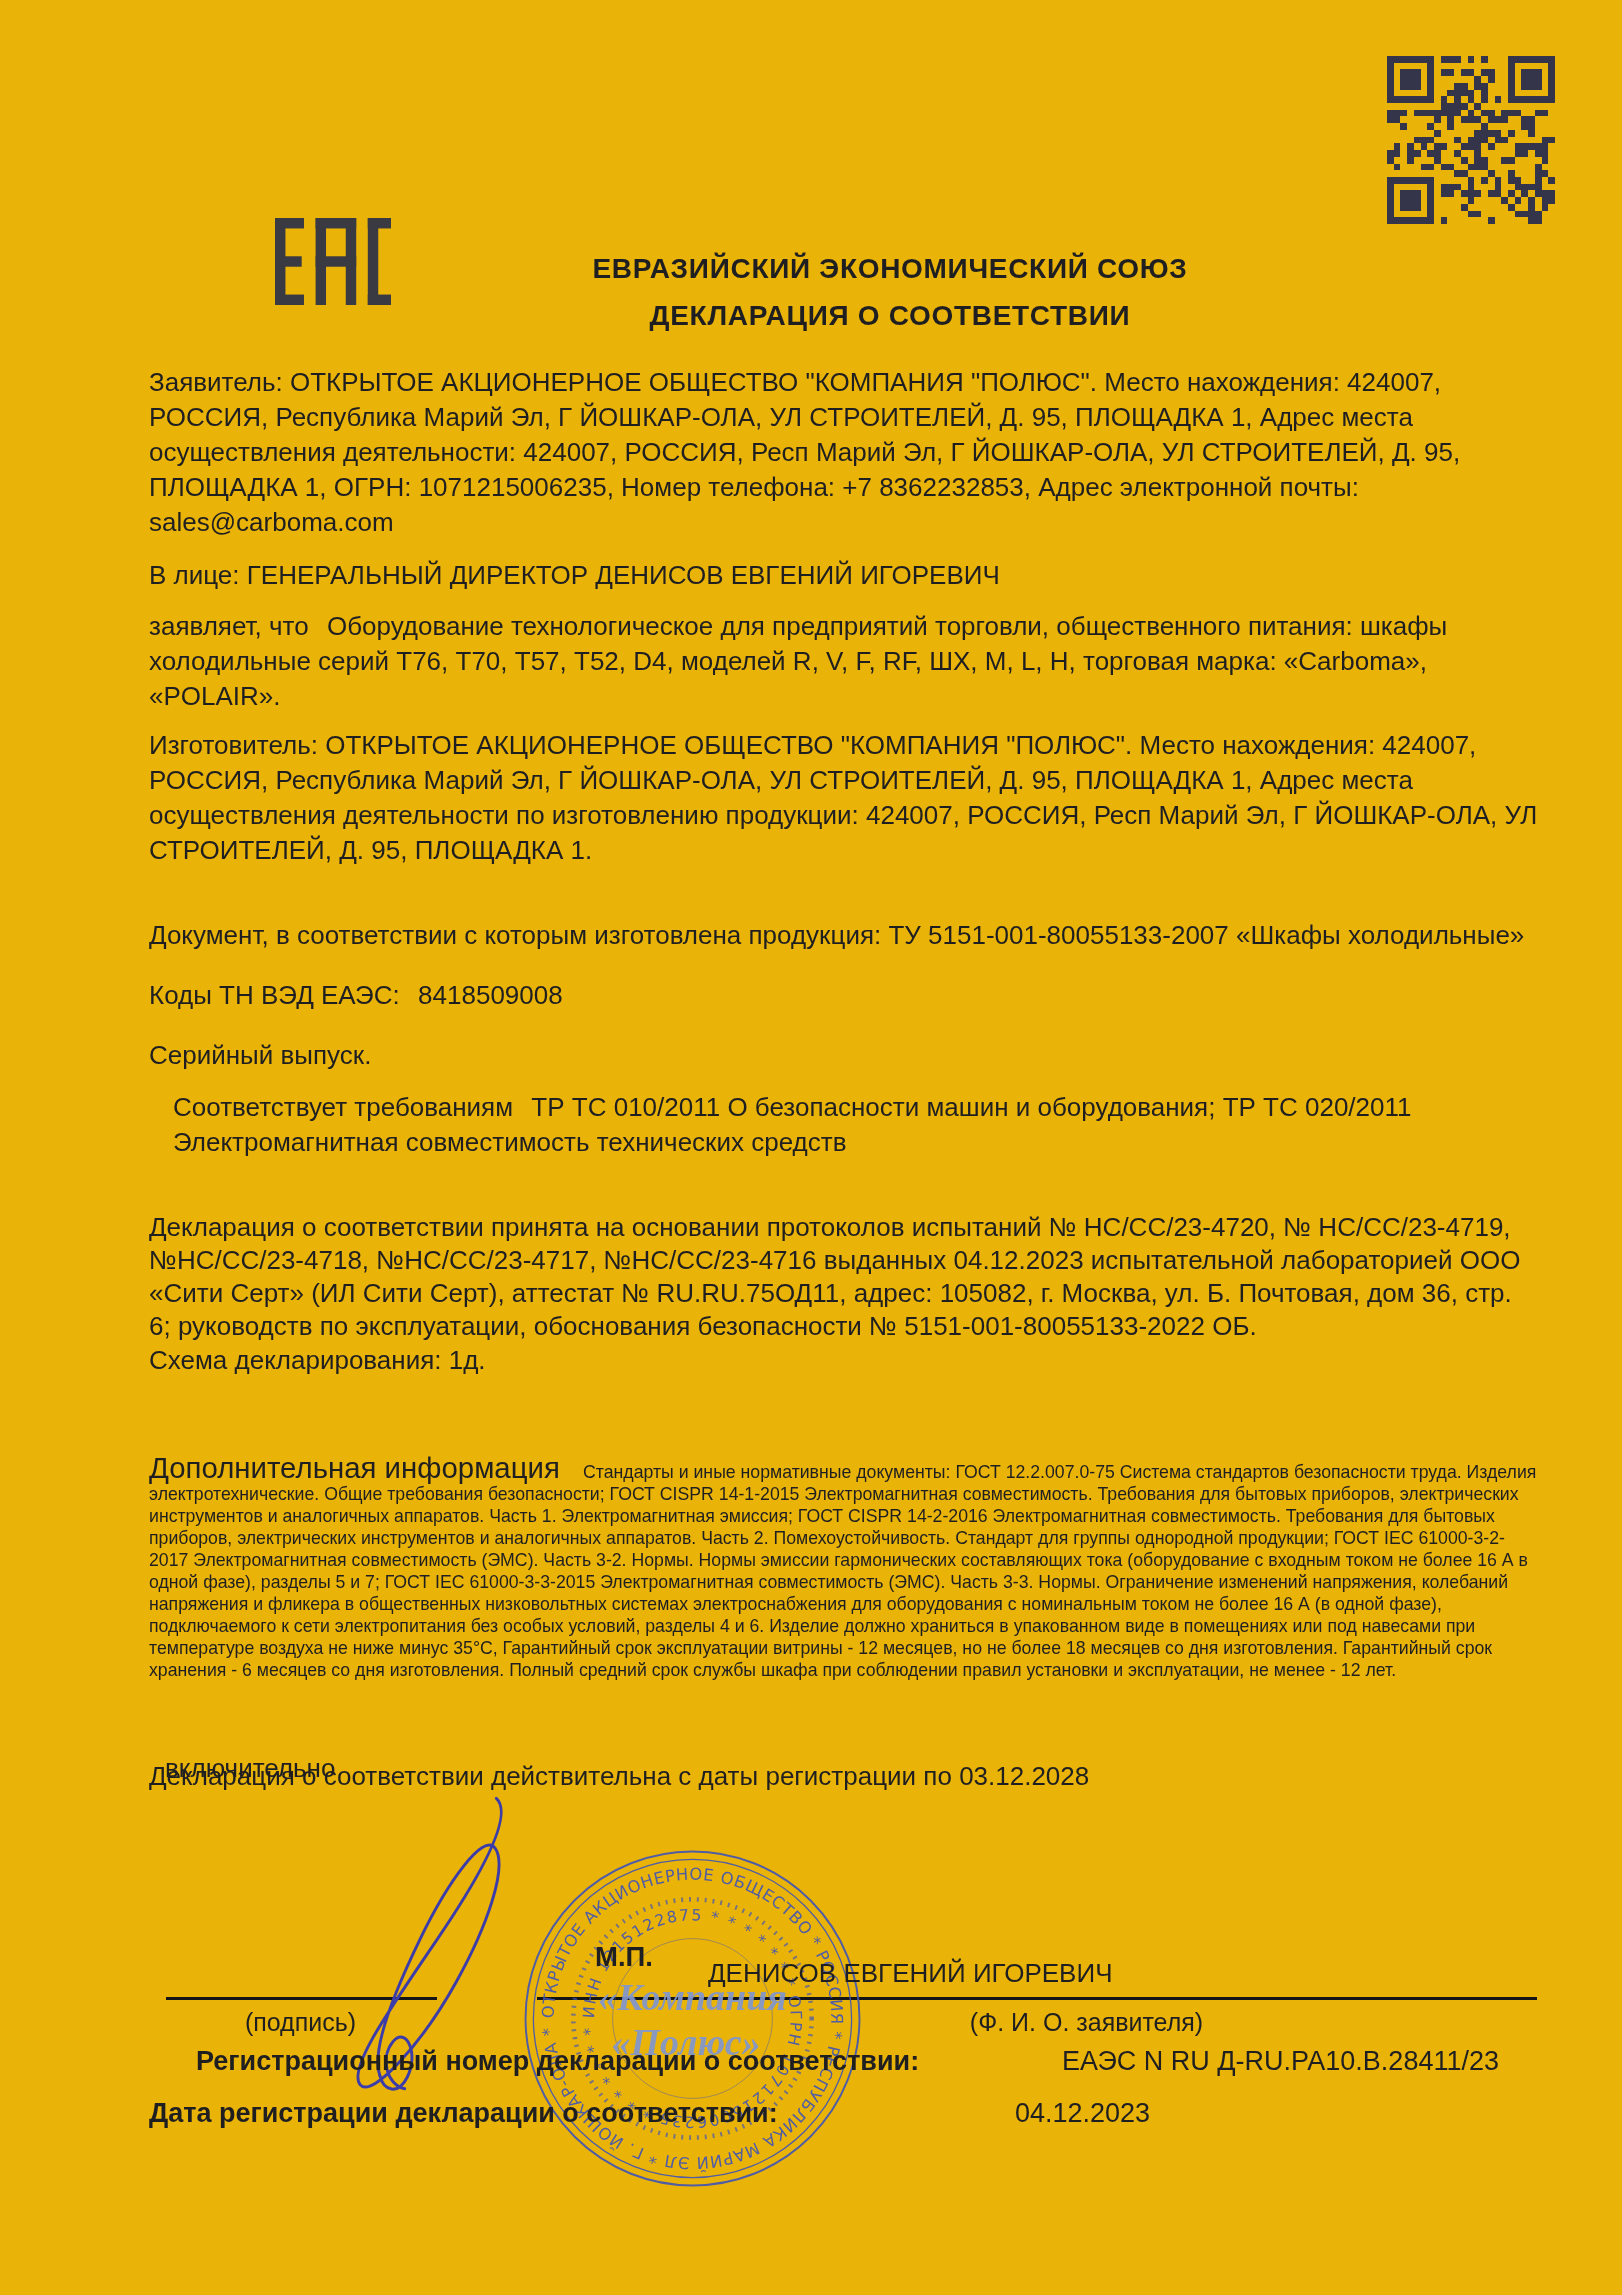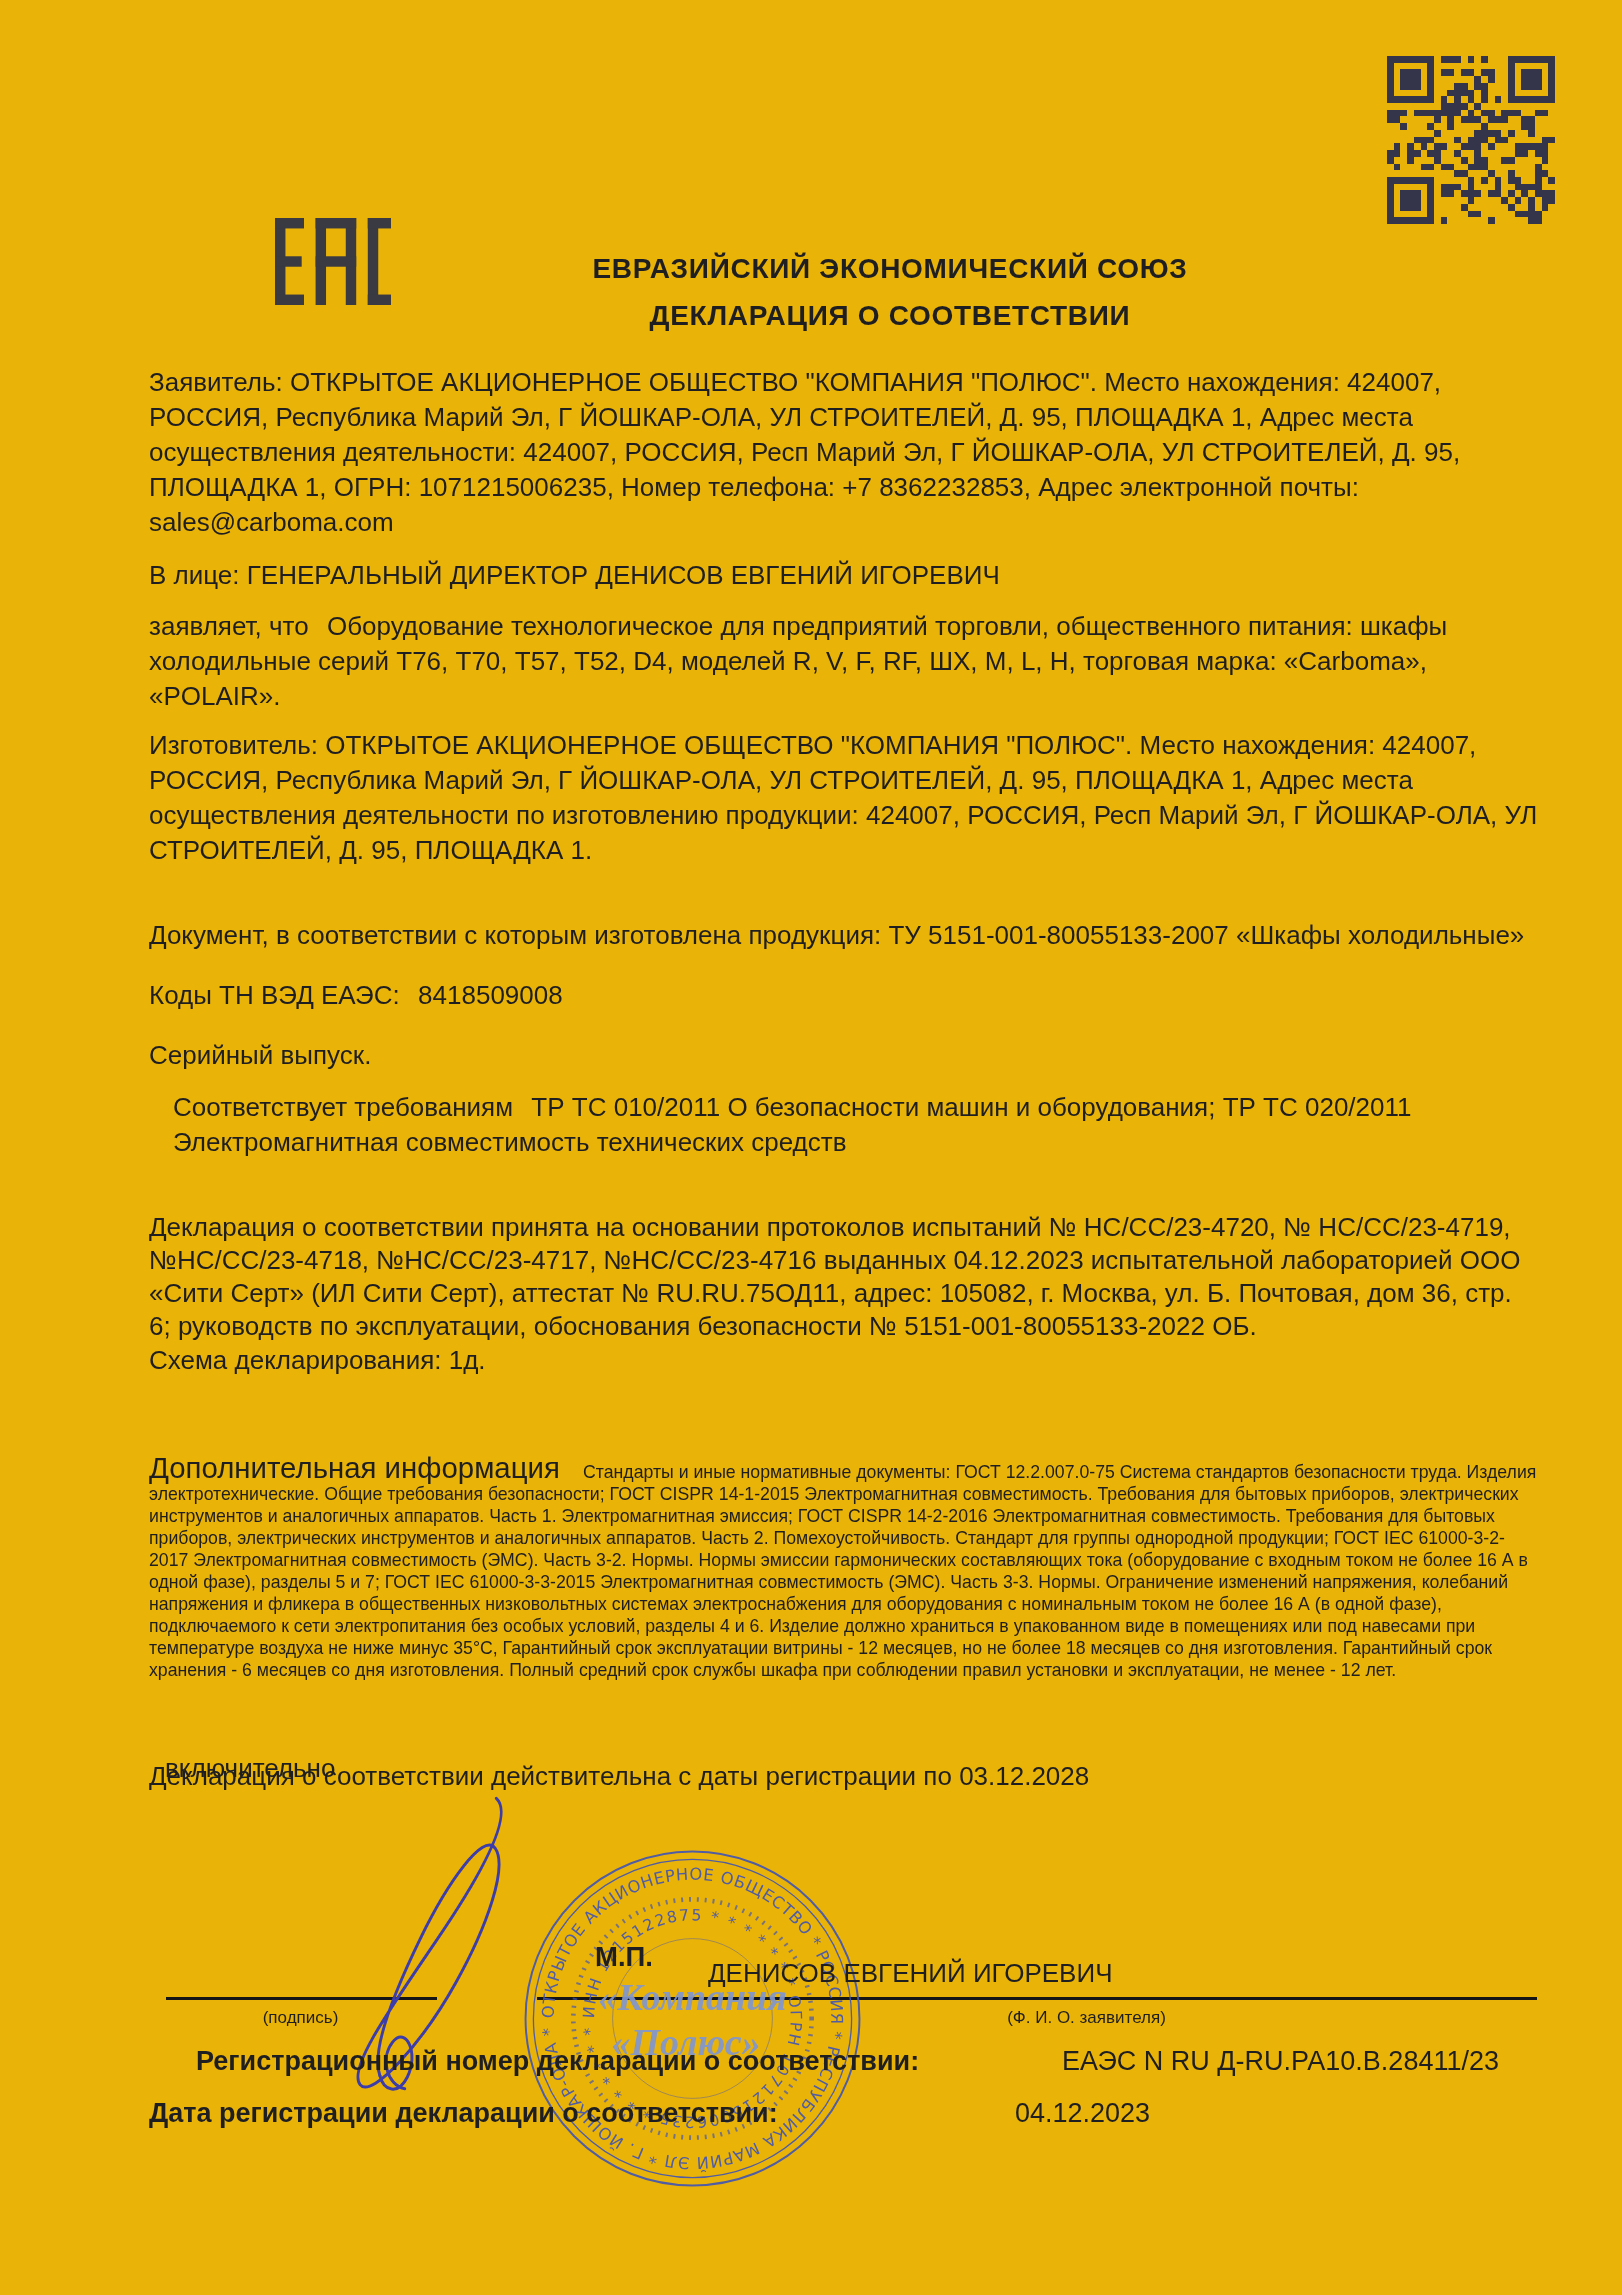--- a/index.html
+++ b/index.html
@@ -33,21 +33,21 @@
   .p-valid1{top:1759px;}
   .p-valid2{top:1751px;margin-left:16px;}
   
   .signature-svg{position:absolute;left:287px;top:1789px;width:314px;height:311px;z-index:6;}
   .stamp-svg{position:absolute;left:519px;top:1845px;width:347px;height:347px;z-index:5;opacity:.92;}
   .mp{position:absolute;left:595px;top:1941px;font-size:27.5px;font-weight:bold;z-index:7;}
   .holder-name{position:absolute;left:708px;top:1958px;font-size:26px;z-index:7;white-space:nowrap;}
   .sig-line{position:absolute;height:2.6px;background:#151515;top:1997px;z-index:4;}
   .line-left{left:166px;width:271px;}
   .line-right{left:537px;width:1000px;}
-  .caption{position:absolute;top:2008px;font-size:17px;text-align:center;z-index:7;}
+  .caption{position:absolute;top:2008px;font-size:25px;text-align:center;z-index:7;}
   .cap-sign{left:209px;width:183px;}
   .cap-name{left:949px;width:275px;}
   
   .reg-row{position:absolute;left:149px;width:1391px;font-size:27px;z-index:7;}
   .reg-row .lab{font-weight:bold;}
   .reg-row .val{position:absolute;left:866px;font-weight:normal;}
   .reg1{top:2046px;margin-left:47px;} .reg2{top:2098px;}
   text{user-select:none;}
 </style>
 </head>

